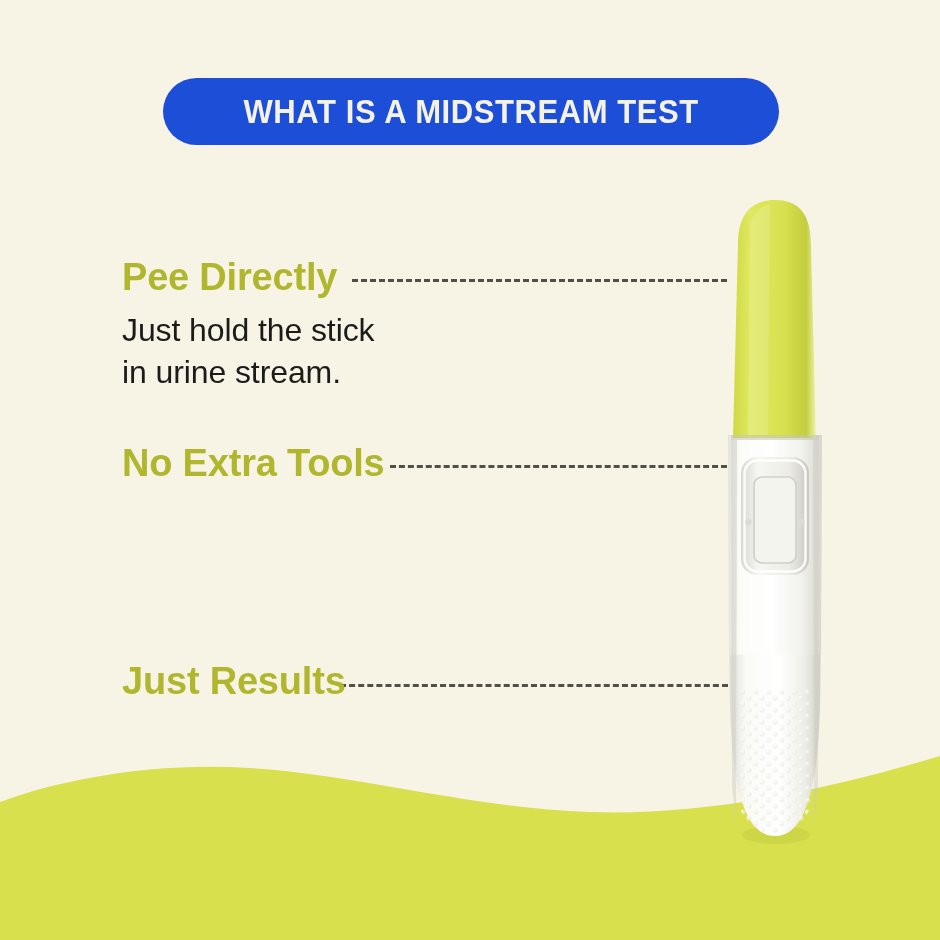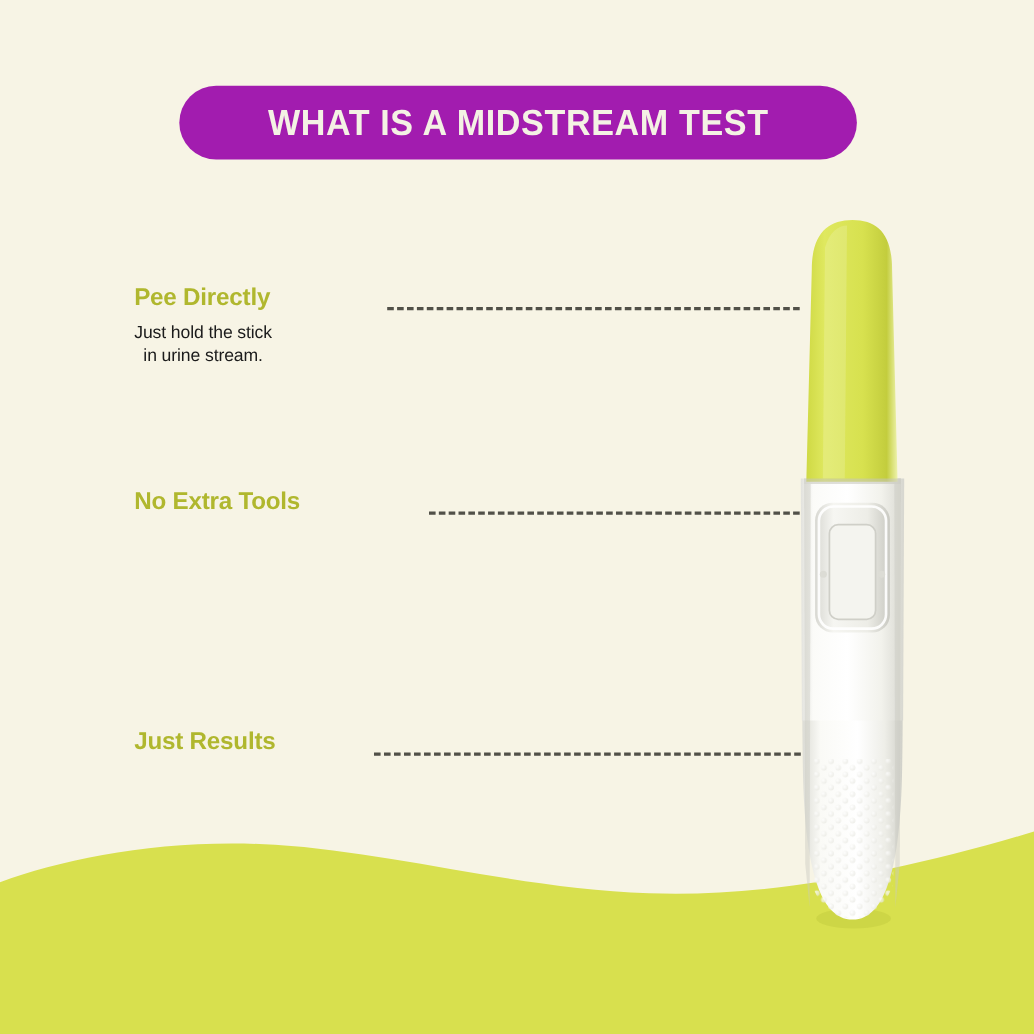--- a/index.html
+++ b/index.html
@@ -34,21 +34,21 @@
   }
   .wave-layer svg { display: block; width: 940px; height: 200px; }
 
   
   .header-pill {
     position: absolute;
     left: 163px;
     top: 78px;
     width: 616px;
     height: 67px;
-    background: #a21caf;
+    background: #1d4ed8;
     border-radius: 34px;
     display: flex;
     align-items: center;
     justify-content: center;
     z-index: 6;
   }
   .header-title {
     color: #f4f2e4;
     font-size: 33px;
     font-weight: bold;
@@ -60,38 +60,37 @@
   }
 
   
   .feature {
     position: absolute;
     left: 122px;
     z-index: 6;
   }
   .feature-heading {
     color: #b0b72e;
-    font-size: 22px;
+    font-size: 38px;
     font-weight: bold;
     line-height: 1.05;
     letter-spacing: -0.2px;
     white-space: nowrap;
     margin: 0;
     font-family: "Liberation Sans", sans-serif;
   }
   .feature-body {
     color: #1b1b1b;
-    font-size: 16px;
+    font-size: 32px;
     line-height: 1.33;
     margin: 0;
     padding-top: 11px;
     white-space: pre-line;
     letter-spacing: -0.1px;
     font-family: "Liberation Sans", sans-serif;
-    text-align: center;
   }
 
   #feature-1 { top: 258px; }
   #feature-2 { top: 444px; }
   #feature-3 { top: 662px; }
 
   
   .dash-line {
     position: absolute;
     height: 0;

